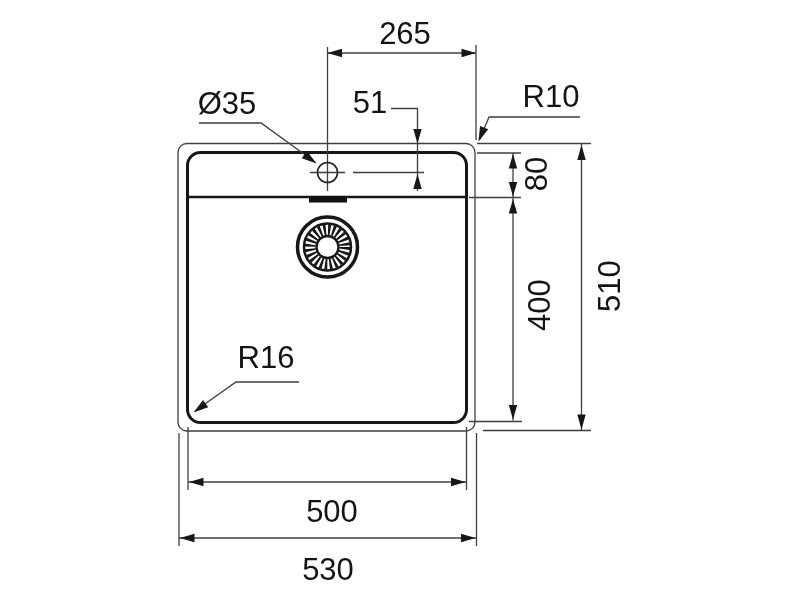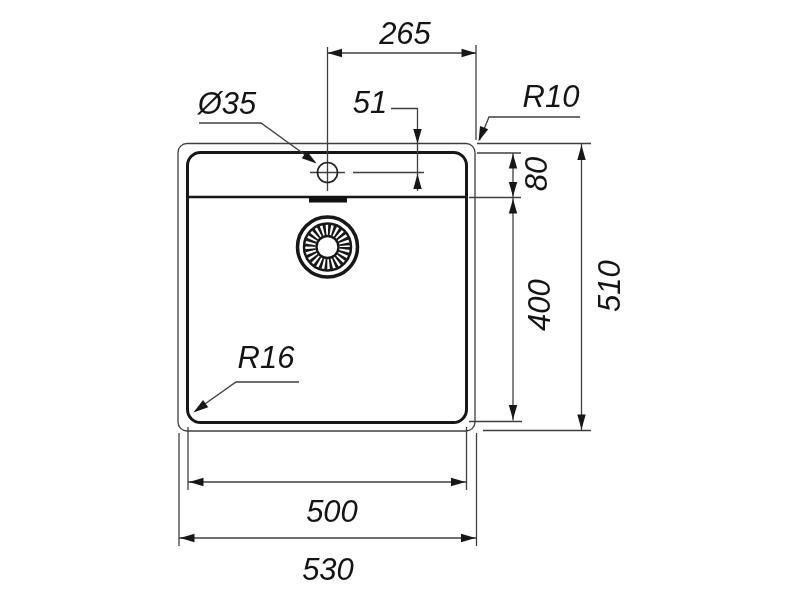--- a/index.html
+++ b/index.html
@@ -1,21 +1,20 @@
 <!DOCTYPE html>
 <html><head>
 <meta charset="utf-8">
 <style>
   html, body { margin: 0; padding: 0; background: #fff; }
   .canvas {
     position: relative;
     width: 800px; height: 600px;
     background: #ffffff;
     font-family: "Liberation Sans", sans-serif;
-    font-style: italic;
   }
   svg { display: block; }
   .thin  { stroke: #3f3f3f; stroke-width: 1.3; fill: none; stroke-linecap: butt; }
   .med   { stroke: #222222; stroke-width: 1.6; fill: none; }
   .bold  { stroke: #171717; stroke-width: 3;   fill: none; }
   .ledge { stroke: #171717; stroke-width: 2.6; fill: none; }
   .arrow { fill: #171717; stroke: none; }
   .slot  { fill: #111111; stroke: none; }
   text.dim {
     font-family: "Liberation Sans", sans-serif;

